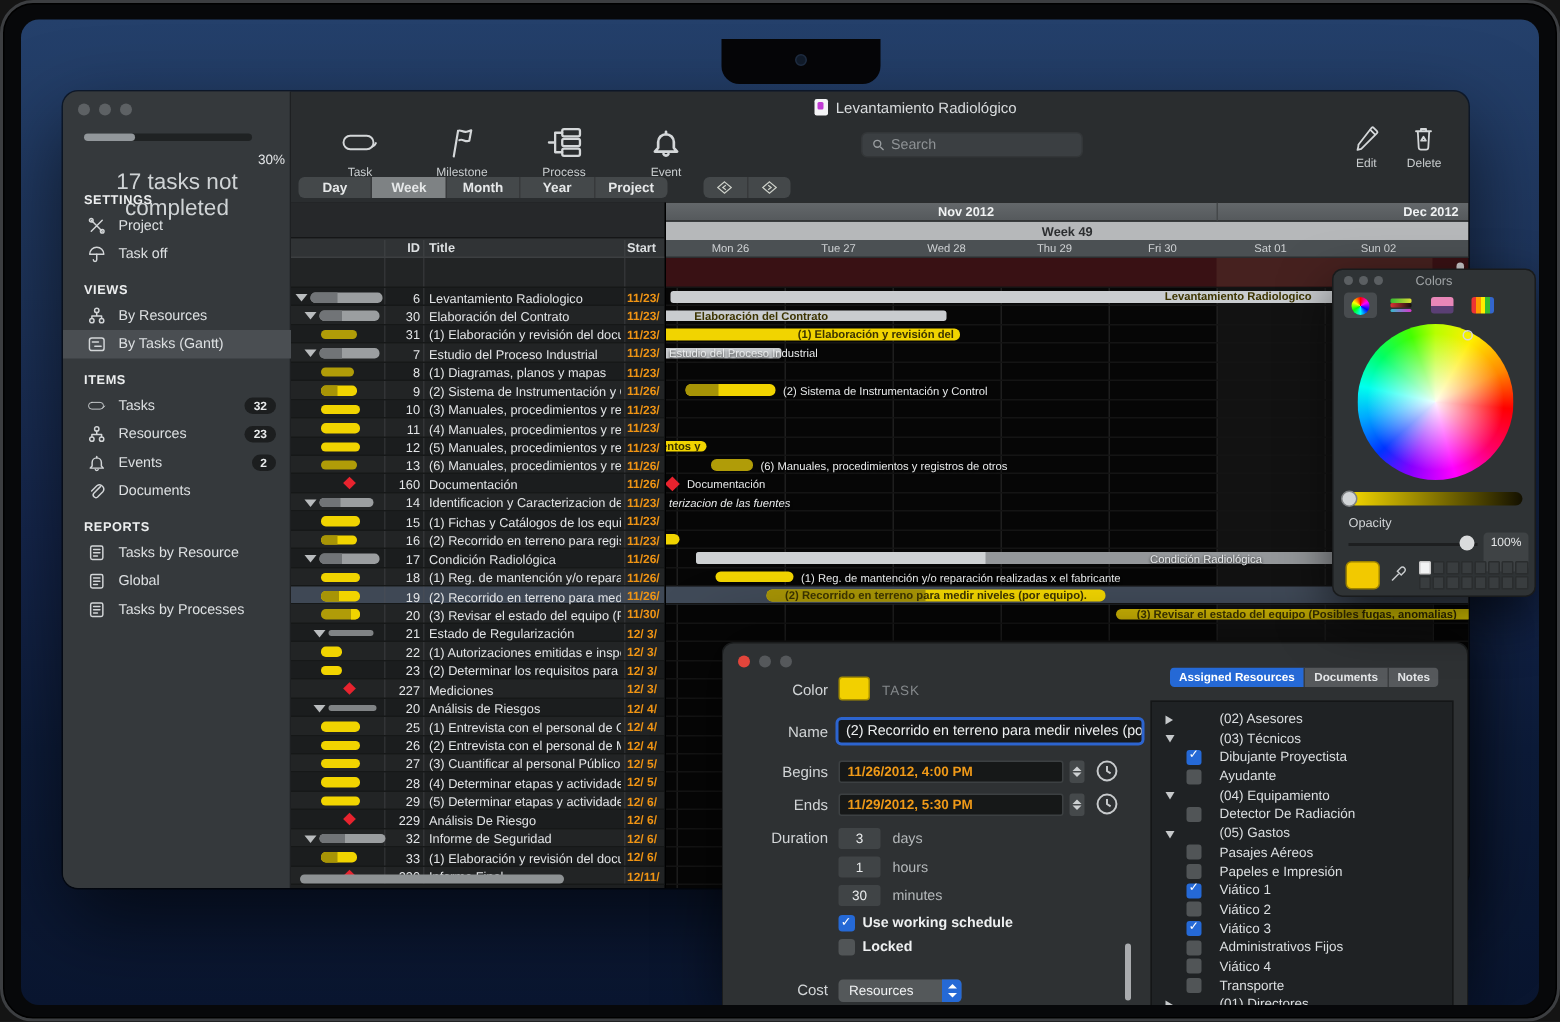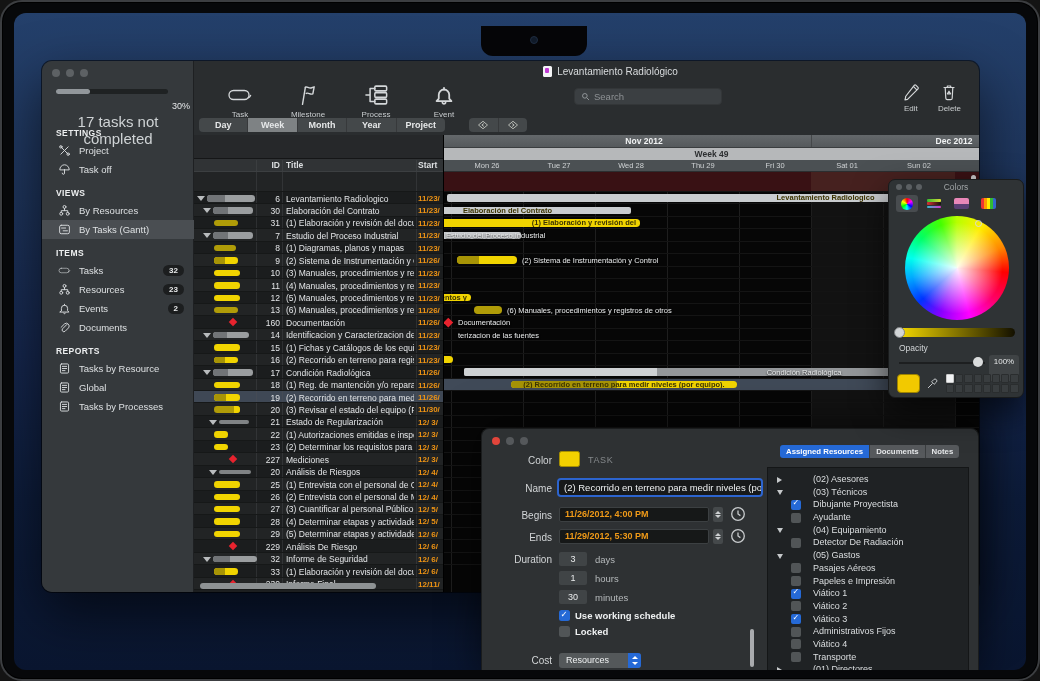--- a/index.html
+++ b/index.html
@@ -777,36 +777,46 @@
             </div>
             <div class="g-row" style="height: 12.45px;">
               <span class="gbar olive" style="left: 30px; width: 28px;"></span>
               <span class="glabel white" style="left: 63px;">(6) Manuales, procedimientos y registros de otros</span>
             </div>
             <div class="g-row" style="height: 12.45px;">
               <span class="g-ms" style="left: 1px;"></span>
               <span class="glabel white" style="left: 14px;">Documentación</span>
             </div>
             <div class="g-row" style="height: 12.45px;">
-              <span class="glabel white" style="left: 14px; z-index: 2;">terizacion de las fuentes</span>
+              <span class="glabel white" style="left: 2px; z-index: 2; font-style: italic;">terizacion de las fuentes</span>
             </div>
             <div class="g-row" style="height: 12.45px;"></div>
             <div class="g-row" style="height: 12.45px;">
               <span class="gbar bright" style="left: -8px; width: 17px;"></span>
             </div>
             <div class="g-row" style="height: 12.45px;">
               <span class="gbar summary-big" style="left: 20px; width: 655px;">
                 <span class="split" style="width: 193px;"></span>
               </span>
               <span class="glabel white" style="left: 230px; width: 260px; text-align: center; z-index: 2;">Condición Radiológica</span>
+            </div>
+            <div class="g-row" style="height: 12.45px;">
+              <span class="gbar bright" style="left: 33px; width: 52px;"></span>
+              <span class="glabel white" style="left: 90px;">(1) Reg. de mantención y/o reparación realizadas x el fabricante</span>
             </div>
             <div class="g-row sel" style="height: 12.45px;">
               <span class="gbar two" style="left: 67px; width: 226px;">
                 <span class="split" style="width: 106px;"></span>
                 <span class="inlabel center">(2) Recorrido en terreno para medir niveles (por equipo).</span>
+              </span>
+            </div>
+            <div class="g-row" style="height: 12.45px;">
+              <span class="gbar olive-tip" style="left: 300px; width: 380px;">
+                <span class="splitr" style="width: 214px;"></span>
+                <span class="inlabel center" style="left: 8px; width: 225px; right: auto;">(3) Revisar el estado del equipo (Posibles fugas, anomalias)</span>
               </span>
             </div>
             <div class="g-row" style="height: 12.45px;"></div>
             <div class="g-row" style="height: 12.45px;"></div>
             <div class="g-row" style="height: 12.45px;"></div>
             <div class="g-row" style="height: 12.45px;"></div>
             <div class="g-row" style="height: 12.45px;"></div>
             <div class="g-row" style="height: 12.45px;"></div>
             <div class="g-row" style="height: 12.45px;"></div>
             <div class="g-row" style="height: 12.45px;"></div>

